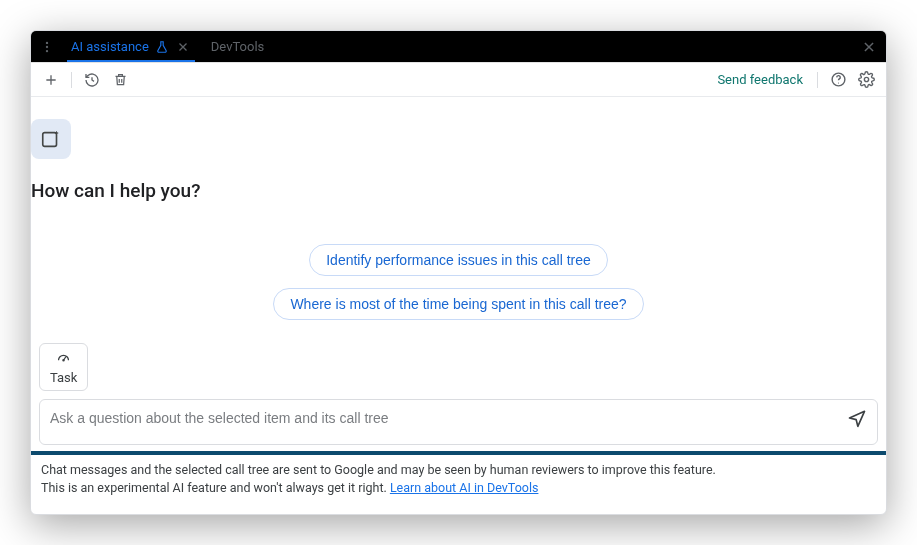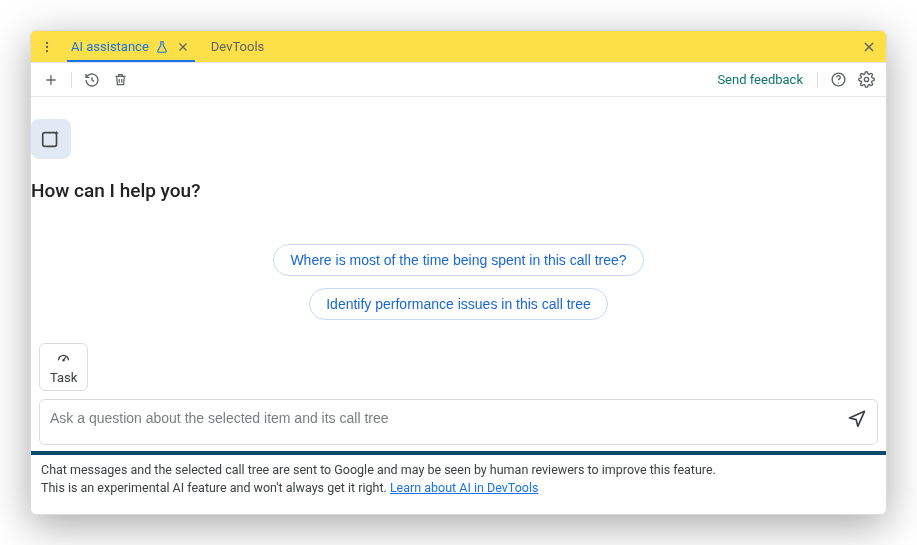--- a/index.html
+++ b/index.html
@@ -23,21 +23,21 @@
       border-radius: 6px;
       box-shadow: 0 10px 40px rgba(0,0,0,0.35);
       display: flex;
       flex-direction: column;
       overflow: hidden;
     }
     
     .tab-bar {
       display: flex;
       align-items: center;
-      background: #fde047;
+      background: #000000;
       height: 32px;
       border-bottom: 1px solid #e3e3e3;
       position: relative;
     }
     .tab-bar .kebab {
       width: 24px;
       display: flex;
       align-items: center;
       justify-content: center;
       margin-left: 4px;
@@ -309,22 +309,22 @@
   <div class="main">
     <div class="hero-icon">
       <svg width="22" height="22" viewBox="0 0 24 24" fill="none" stroke="currentColor" stroke-width="1.8">
         <rect x="3" y="5" width="15" height="15" rx="2"></rect>
         <path d="M18 3l.8 1.7L20.5 5.5l-1.7.8L18 8l-.8-1.7L15.5 5.5l1.7-.8z" fill="currentColor" stroke="none"></path>
       </svg>
     </div>
     <div class="hero-title">How can I help you?</div>
 
     <div class="suggestions">
+      <button class="suggestion-chip">Identify performance issues in this call tree</button>
       <button class="suggestion-chip">Where is most of the time being spent in this call tree?</button>
-      <button class="suggestion-chip">Identify performance issues in this call tree</button>
     </div>
   </div>
 
   <div class="context-row">
     <div class="context-chip">
       <span>
         <svg width="15" height="15" viewBox="0 0 24 24" fill="none" stroke="currentColor" stroke-width="2">
             <path d="M4 18a8 8 0 1 1 16 0"></path>
             <path d="M12 18l4-6"></path>
             <circle cx="12" cy="18" r="1" fill="currentColor"></circle>

